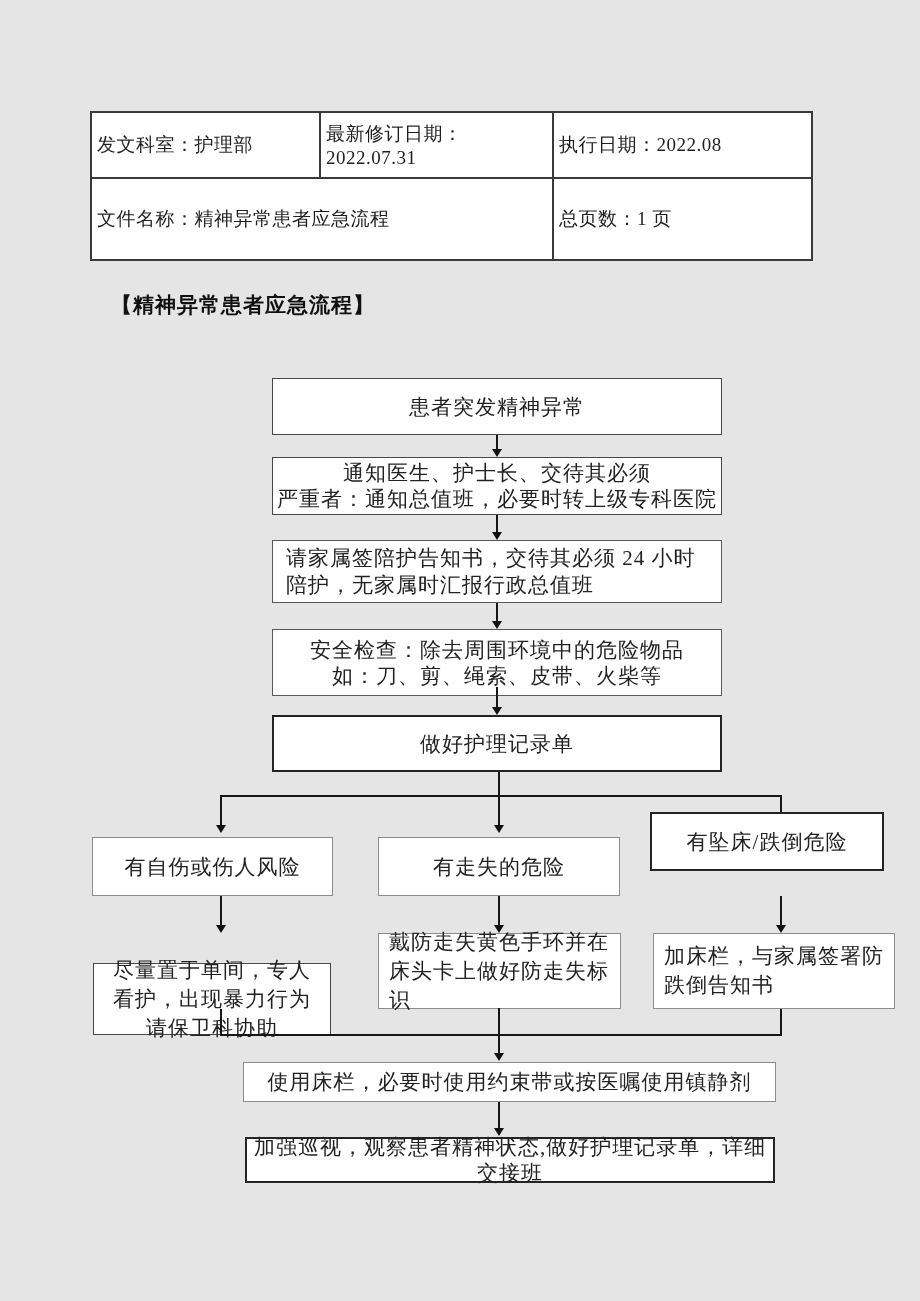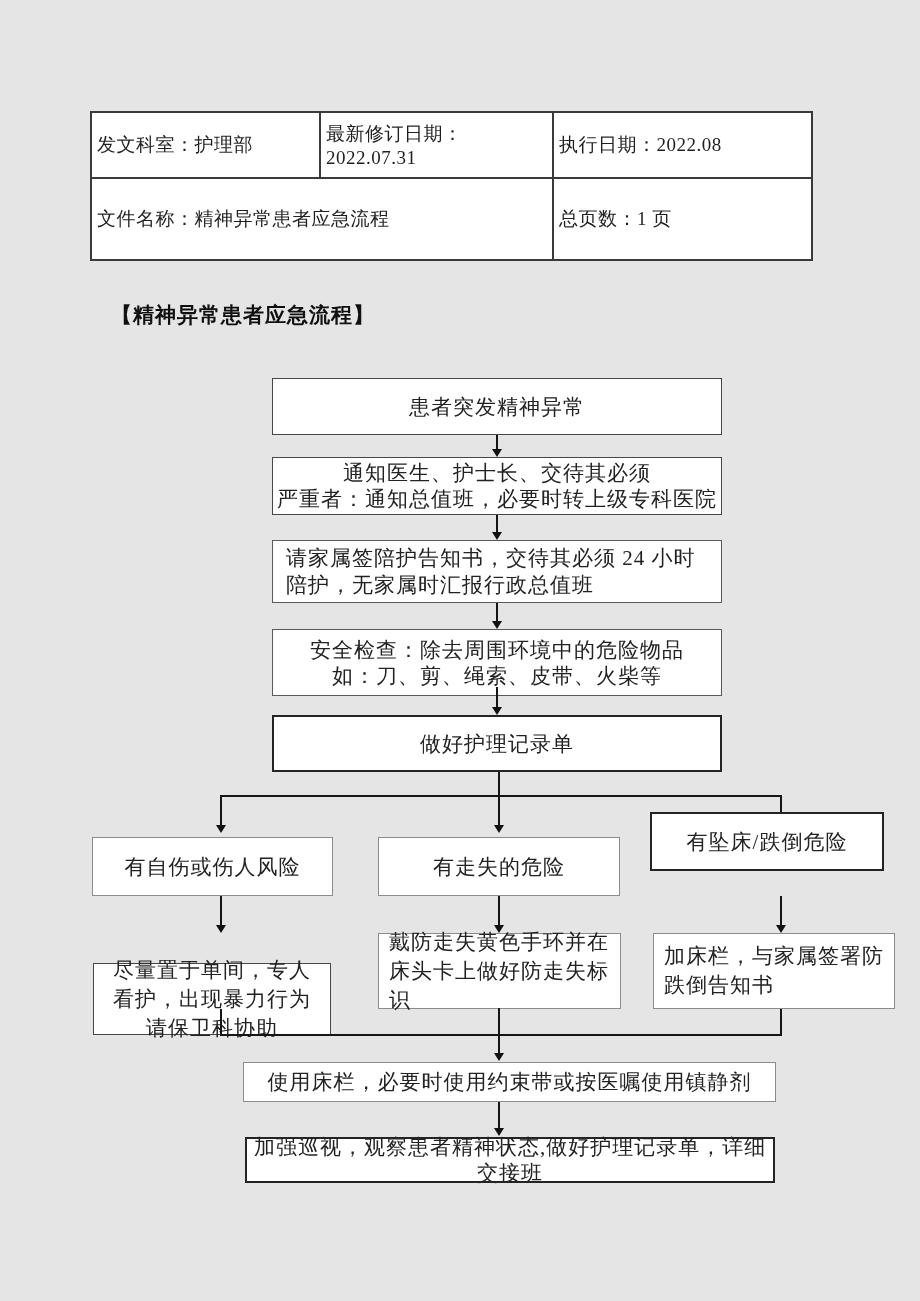--- a/index.html
+++ b/index.html
@@ -12,21 +12,21 @@
   #meta-table{
     position:absolute;left:90px;top:111px;width:721px;height:148px;
     border-collapse:collapse;table-layout:fixed;
   }
   #meta-table td{
     border:2px solid #3a3a3a;vertical-align:middle;
     font-size:19px;letter-spacing:.5px;padding:0 0 0 5px;background:#fff;
   }
   
   .doc-title{
-    position:absolute;left:111px;top:301px;
+    position:absolute;left:111px;top:291px;
     font-family:Liberation Sans, sans-serif;
     font-weight:bold;font-size:21px;letter-spacing:1px;color:#101010;
   }
   
   .box{
     position:absolute;box-sizing:border-box;background:#fff;
     display:flex;flex-direction:column;justify-content:center;align-items:center;
     text-align:center;font-size:21px;letter-spacing:1px;line-height:26px;color:#222;
   }
   .box.wrap-left{align-items:flex-start;text-align:left;}

